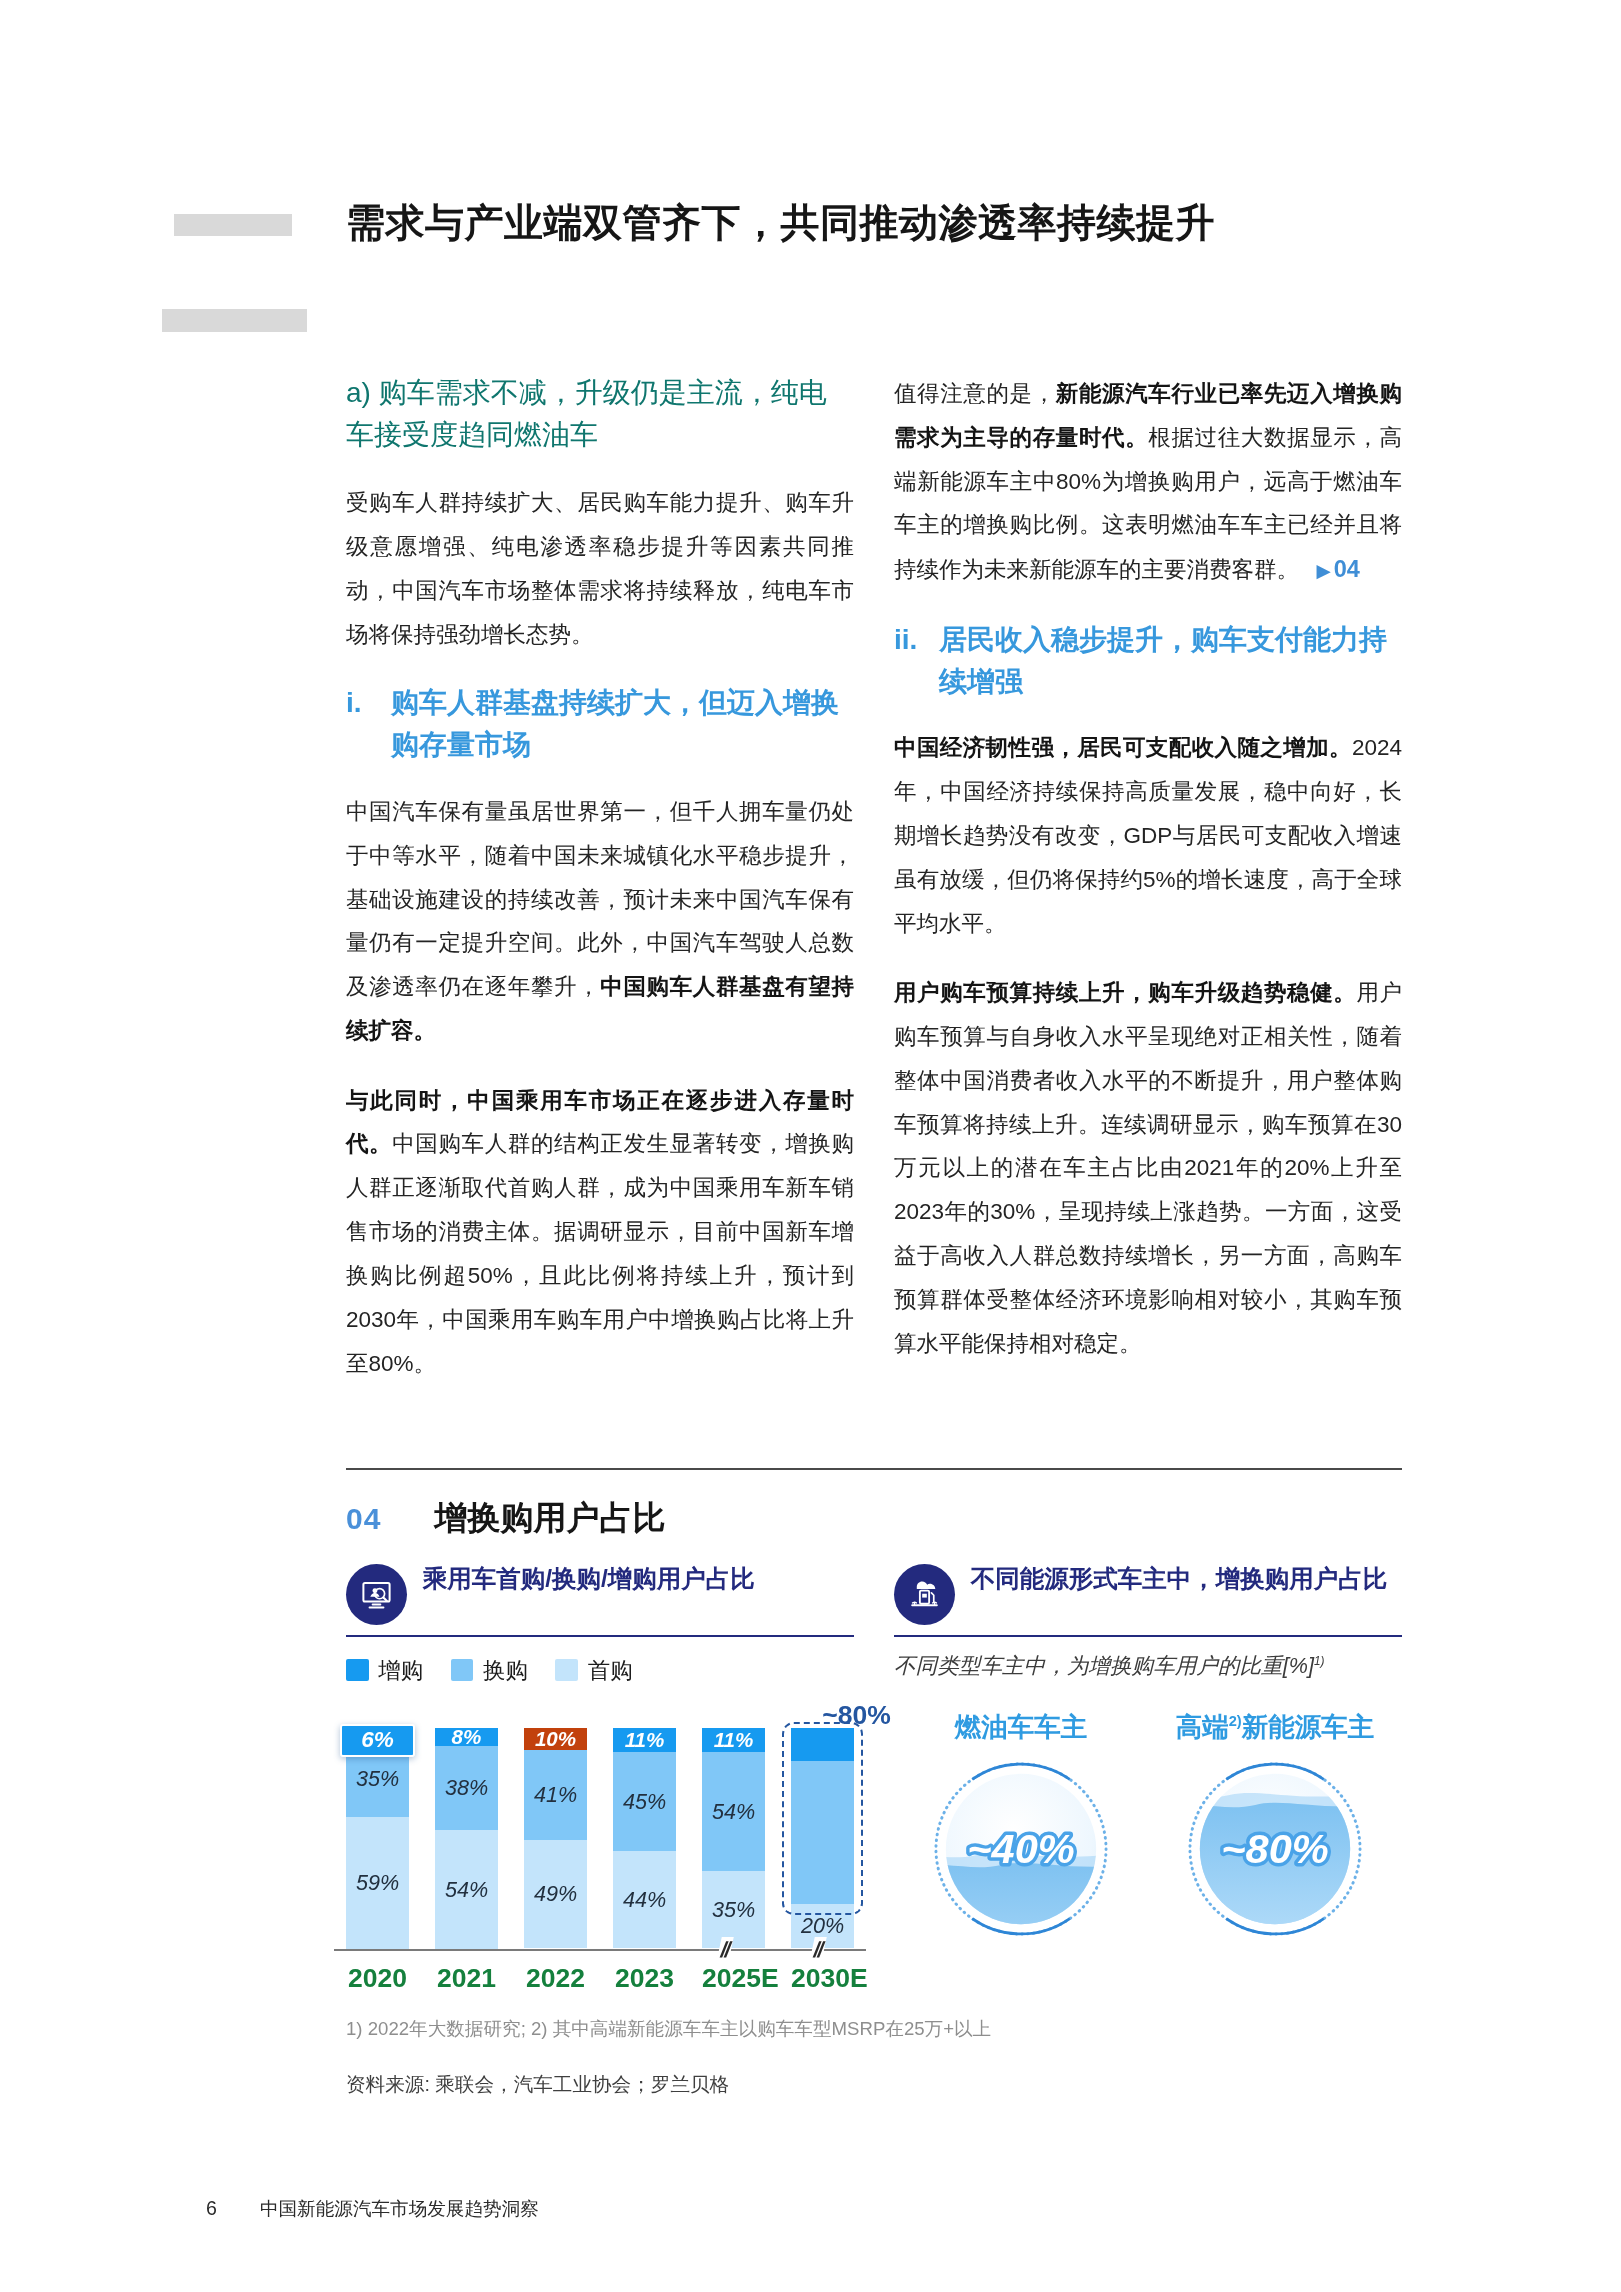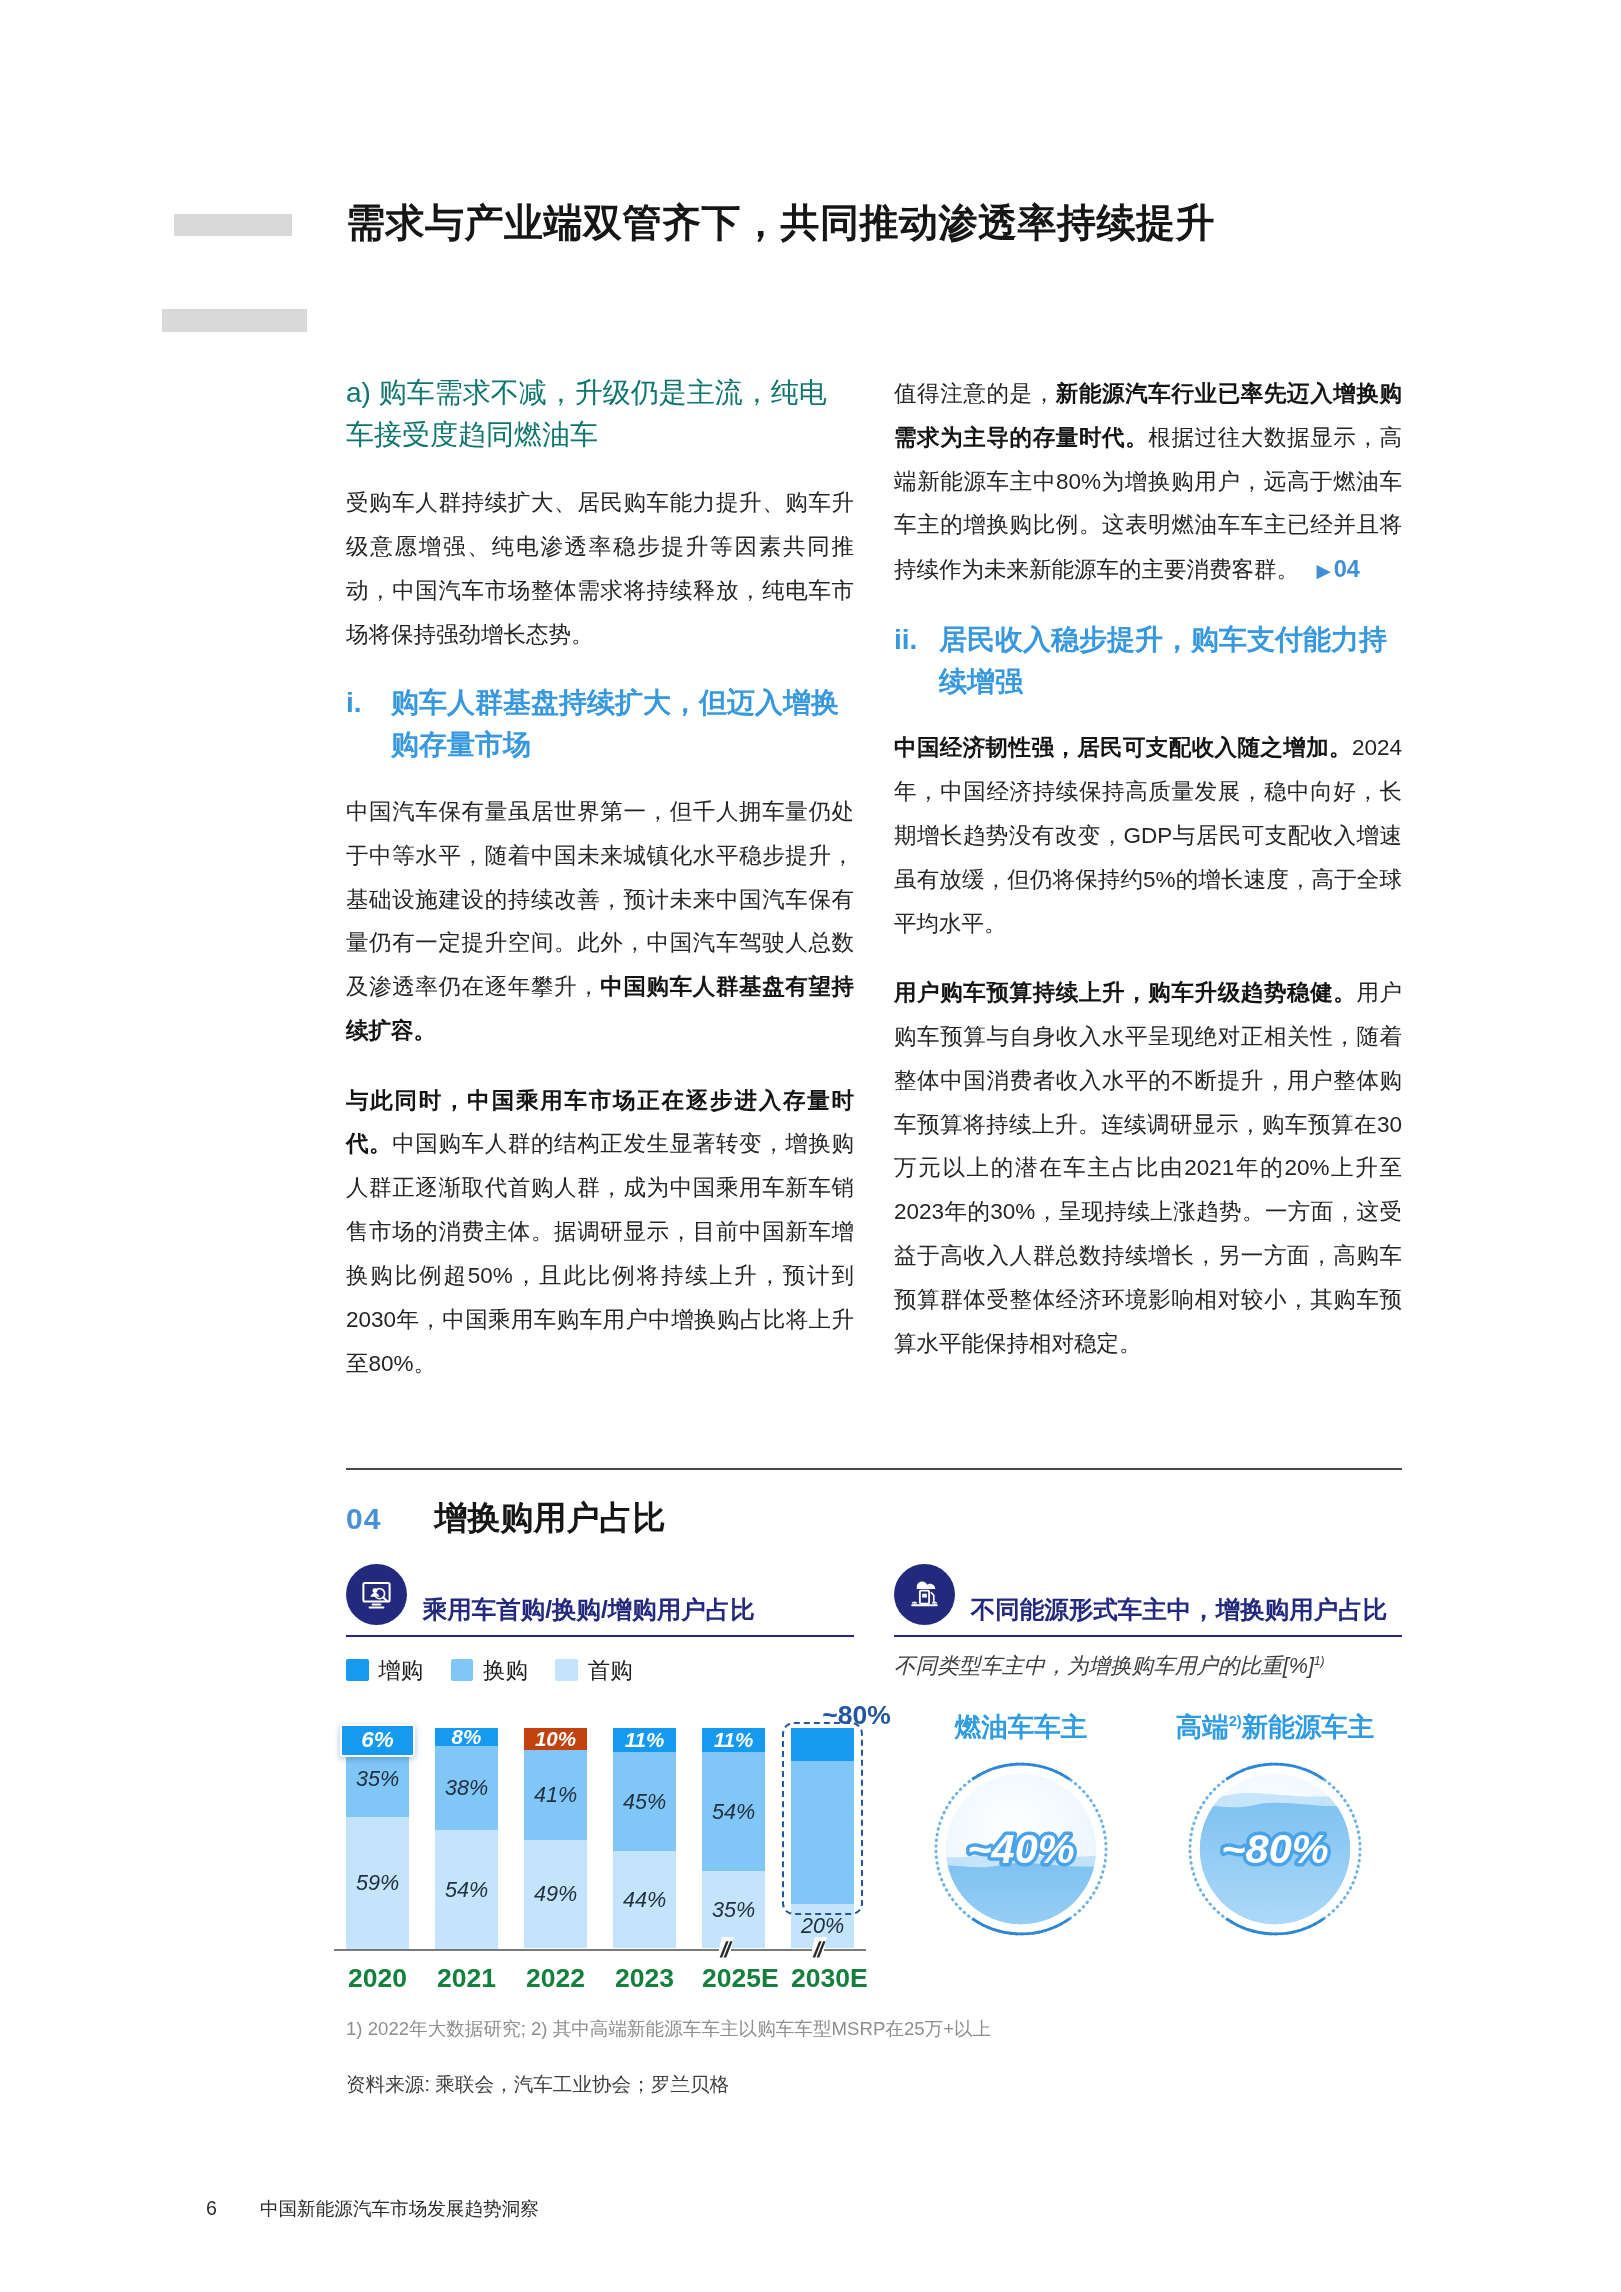--- a/index.html
+++ b/index.html
@@ -27,21 +27,21 @@
   .ref .arrow{font-size:18.6px;letter-spacing:2.9px;}
 
   
   .figure-rule{border:none;border-top:2px solid #4a4a4a;margin:57px 0 0 0;}
   .figure-head{display:flex;align-items:baseline;gap:53px;margin:25.5px 0 0 0;}
   .figure-num{font-size:30px;font-weight:800;color:#4a90d9;letter-spacing:1px;}
   .figure-title{font-size:33px;font-weight:800;color:#161616;}
 
   .figure-row{display:flex;gap:40px;margin-top:23.5px;}
   .panel{width:508px;position:relative;}
-  .panel-header{display:flex;align-items:flex-end;gap:15.7px;padding-bottom:9.8px;border-bottom:2.9px solid #232a7e;}
+  .panel-header{display:flex;align-items:flex-start;gap:15.7px;padding-bottom:9.8px;border-bottom:2.9px solid #232a7e;}
   .panel-icon{width:61px;height:61px;border-radius:50%;background:#232a7e;flex:0 0 auto;
     display:flex;align-items:center;justify-content:center;}
   .panel-title{font-size:24.5px;font-weight:800;color:#232a7e;line-height:1.25;}
 
   .legend{display:flex;gap:27.4px;margin-top:17.6px;align-items:center;}
   .legend-item{display:flex;gap:9.8px;align-items:center;font-size:22.5px;font-weight:500;color:#1d1d1d;}
   .legend-swatch{width:22.5px;height:22.5px;border-radius:2px;}
 
   .chart{margin-top:3.9px;position:relative;padding-top:39px;}
   .bars{display:flex;justify-content:space-between;align-items:flex-end;height:221px;}

